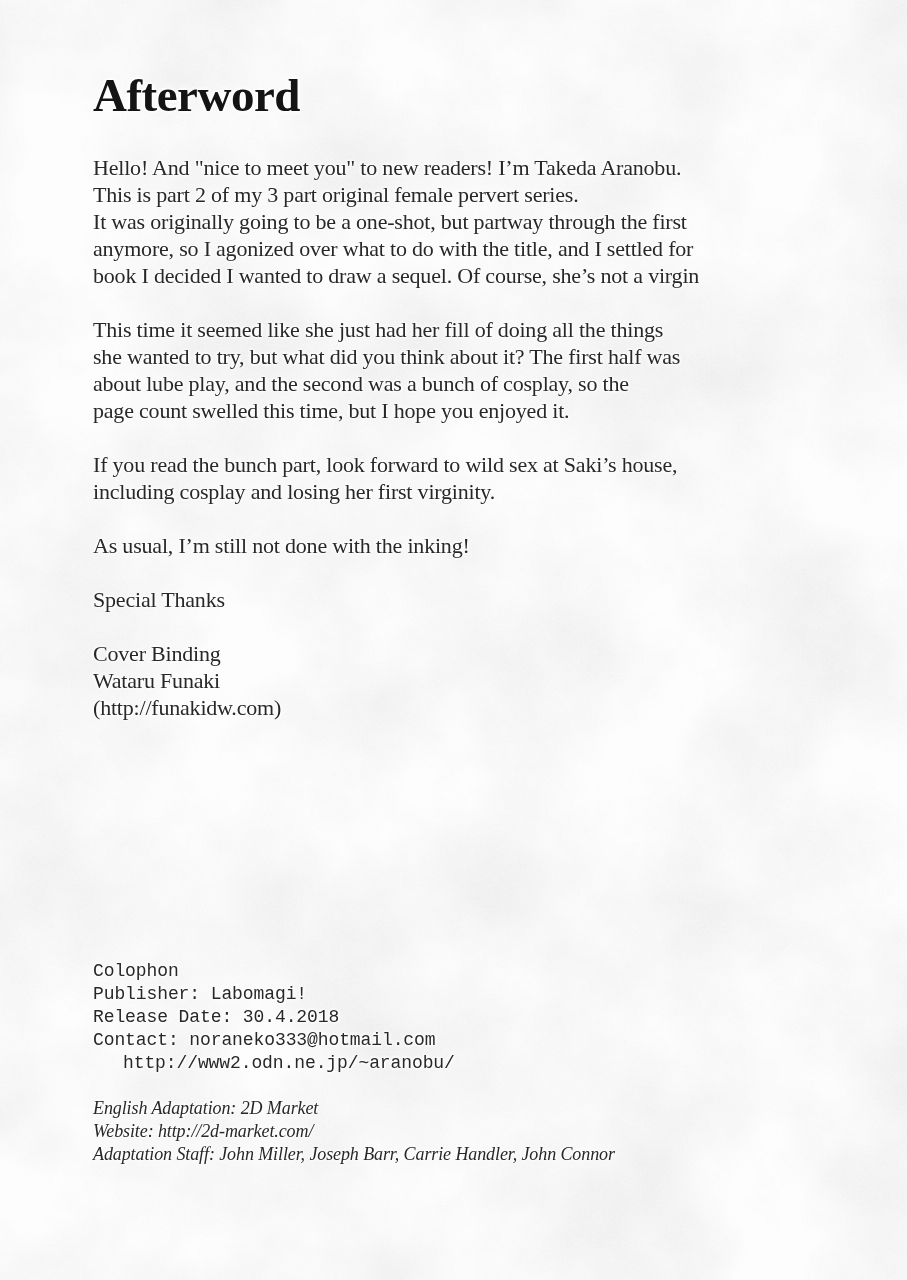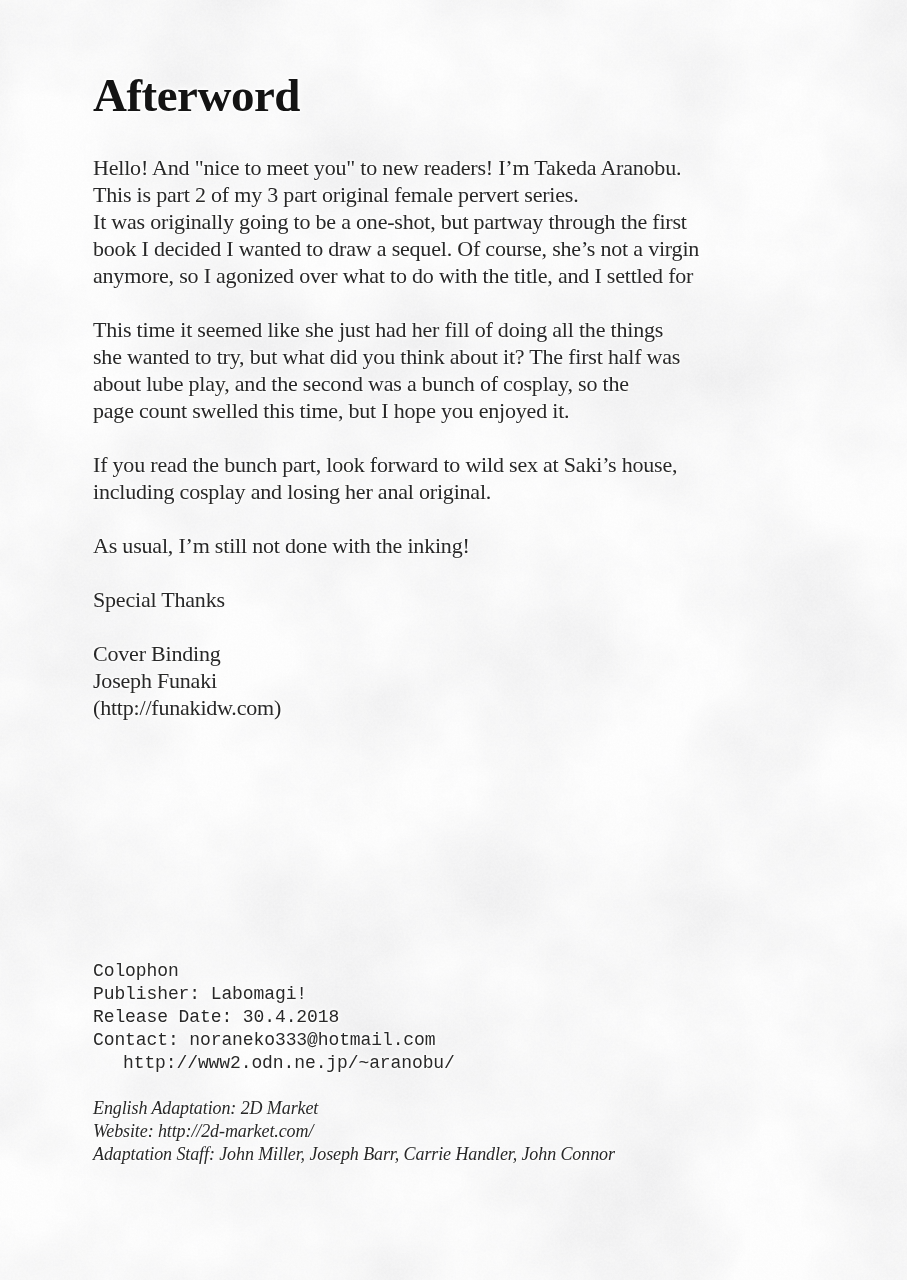--- a/index.html
+++ b/index.html
@@ -107,47 +107,47 @@
   </svg>
 
   <div class="content">
 
     <h1 class="title halo">Afterword</h1>
 
     <div class="para body-text">
       <div class="line halo">Hello! And "nice to meet you" to new readers! I’m Takeda Aranobu.</div>
       <div class="line halo">This is part 2 of my 3 part original female pervert series.</div>
       <div class="line halo">It was originally going to be a one-shot, but partway through the first</div>
+      <div class="line halo">anymore, so I agonized over what to do with the title, and I settled for</div>
       <div class="line halo">book I decided I wanted to draw a sequel. Of course, she’s not a virgin</div>
-      <div class="line halo">anymore, so I agonized over what to do with the title, and I settled for</div>
     </div>
 
     <div class="para body-text">
       <div class="line halo">This time it seemed like she just had her fill of doing all the things</div>
       <div class="line halo">she wanted to try, but what did you think about it? The first half was</div>
       <div class="line halo">about lube play, and the second was a bunch of cosplay, so the</div>
       <div class="line halo">page count swelled this time, but I hope you enjoyed it.</div>
     </div>
 
     <div class="para body-text">
       <div class="line halo">If you read the bunch part, look forward to wild sex at Saki’s house,</div>
-      <div class="line halo">including cosplay and losing her anal original.</div>
+      <div class="line halo">including cosplay and losing her first virginity.</div>
     </div>
 
     <div class="para body-text">
       <div class="line halo">As usual, I’m still not done with the inking!</div>
     </div>
 
     <div class="para body-text">
       <div class="line halo">Special Thanks</div>
     </div>
 
     <div class="para body-text">
       <div class="line halo">Cover Binding</div>
-      <div class="line halo">Joseph Funaki</div>
+      <div class="line halo">Wataru Funaki</div>
       <div class="line halo">(http://funakidw.com)</div>
     </div>
 
     <div class="colophon-block small-text">
       <div class="line halo">Colophon</div>
       <div class="line halo">Publisher: Labomagi!</div>
       <div class="line halo">Release Date: 30.4.2018</div>
       <div class="line halo">Contact: noraneko333@hotmail.com</div>
       <div class="line halo indent">http://www2.odn.ne.jp/~aranobu/</div>
     </div>

